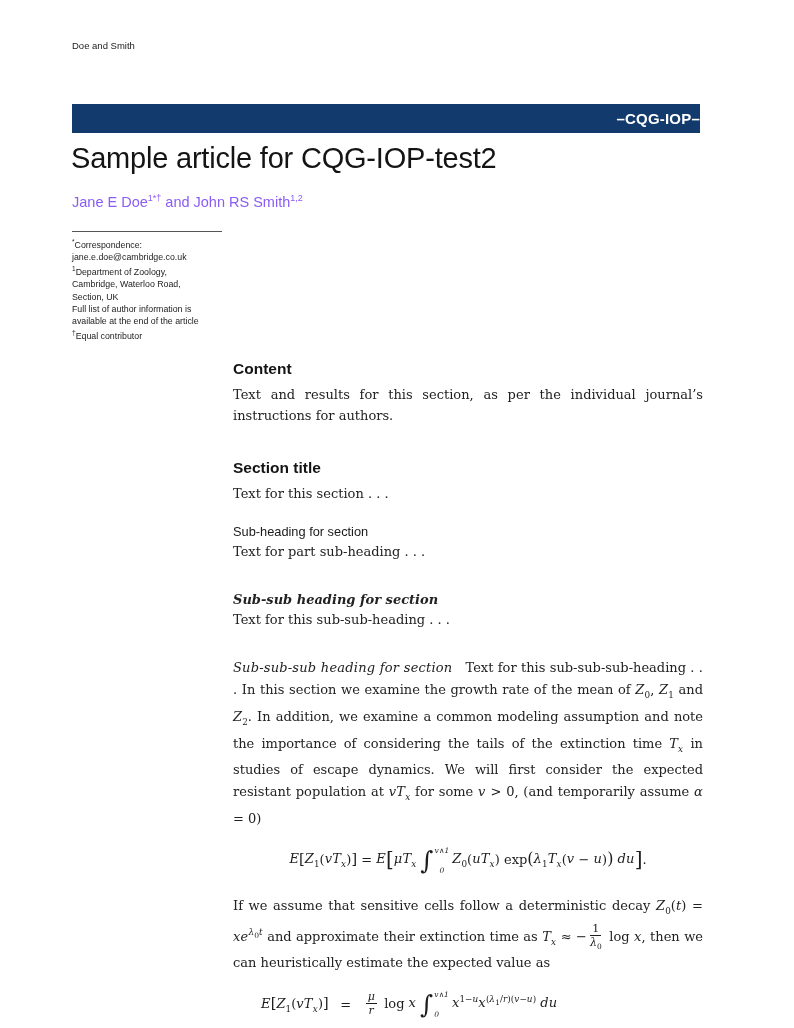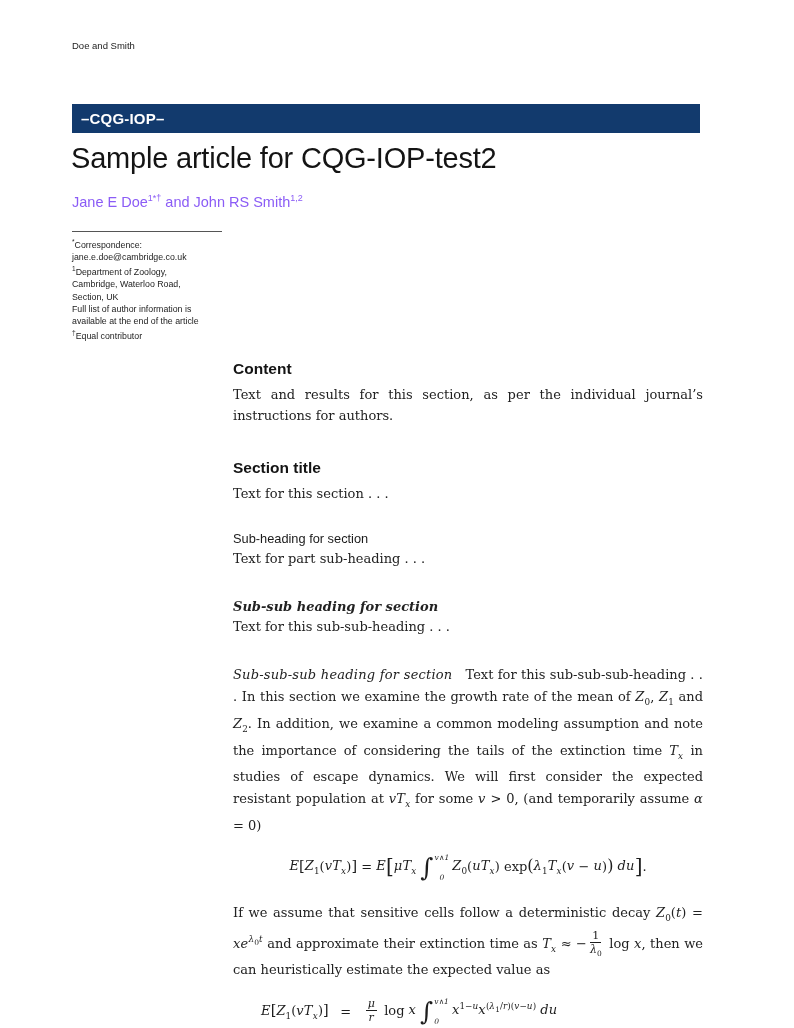--- a/index.html
+++ b/index.html
@@ -11,20 +11,21 @@
   .running-head{
     position:absolute;left:72px;top:40px;
     font-family:"Liberation Sans",sans-serif;font-size:9.5px;color:#222;
   }
   .banner{
     position:absolute;left:72px;top:104px;width:628px;height:29px;
     background:#123a6d;color:#ffffff;
     font-family:"Liberation Sans",sans-serif;font-weight:bold;font-size:15px;
     display:flex;align-items:center;padding-left:9px;box-sizing:border-box;
     letter-spacing:0.2px;
+    justify-content:flex-end;
   }
   .title{
     position:absolute;left:71px;top:142px;width:640px;margin:0;
     font-family:"Liberation Sans",sans-serif;font-weight:400;font-size:29px;
     color:#141414;letter-spacing:-0.2px;
   }
   .authors{
     position:absolute;left:72px;top:193px;width:600px;
     font-family:"Liberation Sans",sans-serif;font-size:14.5px;color:#8b5cf6;
   }
@@ -54,21 +55,21 @@
     font-family:"Liberation Sans",sans-serif;font-weight:bold;font-size:15.5px;
     color:#141414;margin:0 0 6px 0;
   }
   .body-text{
     font-family:"DejaVu Serif","Liberation Serif",serif;font-size:13px;
     line-height:21.3px;color:#222;margin:0;text-align:justify;
   }
   .nojust{text-align:left;}
   .sub-head{
     font-family:"Liberation Sans",sans-serif;font-weight:400;font-size:12.8px;
-    color:#1a1a1a;margin:27px 0 2px 0;
+    color:#1a1a1a;margin:20px 0 2px 0;
   }
   .subsub-head{
     font-family:"DejaVu Serif",serif;font-style:italic;font-size:13px;
     margin:30px 0 2px 0;color:#222;
   }
   .para{margin-top:27px;}
 
   
   .math-display{
     font-family:"DejaVu Serif",serif;font-size:13px;color:#1d1d1d;

